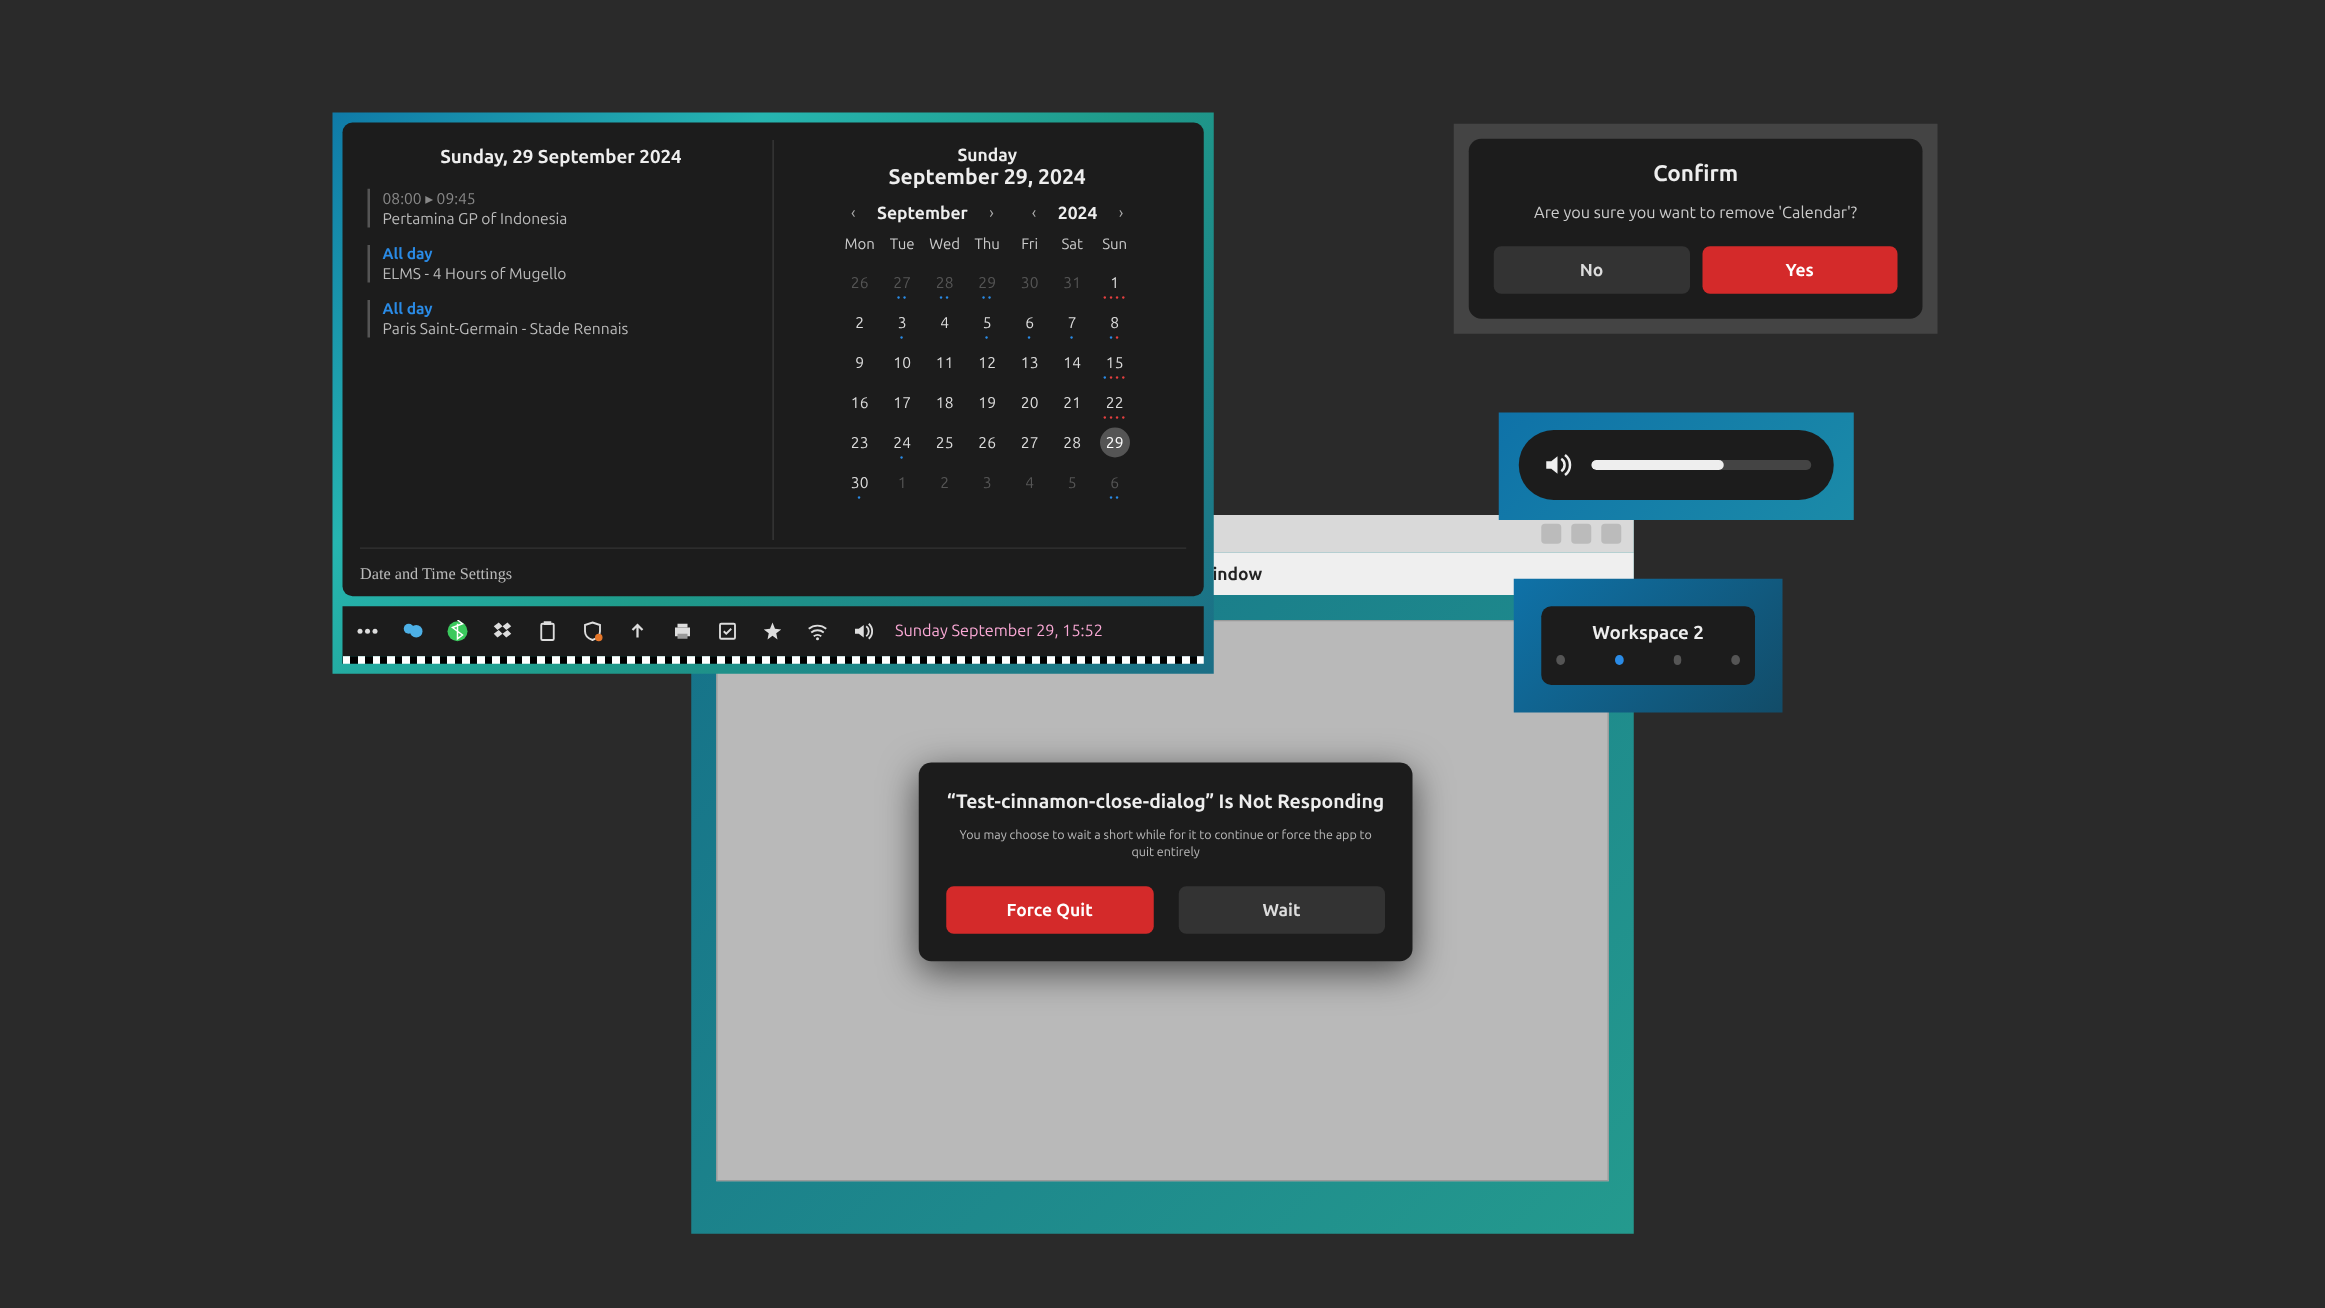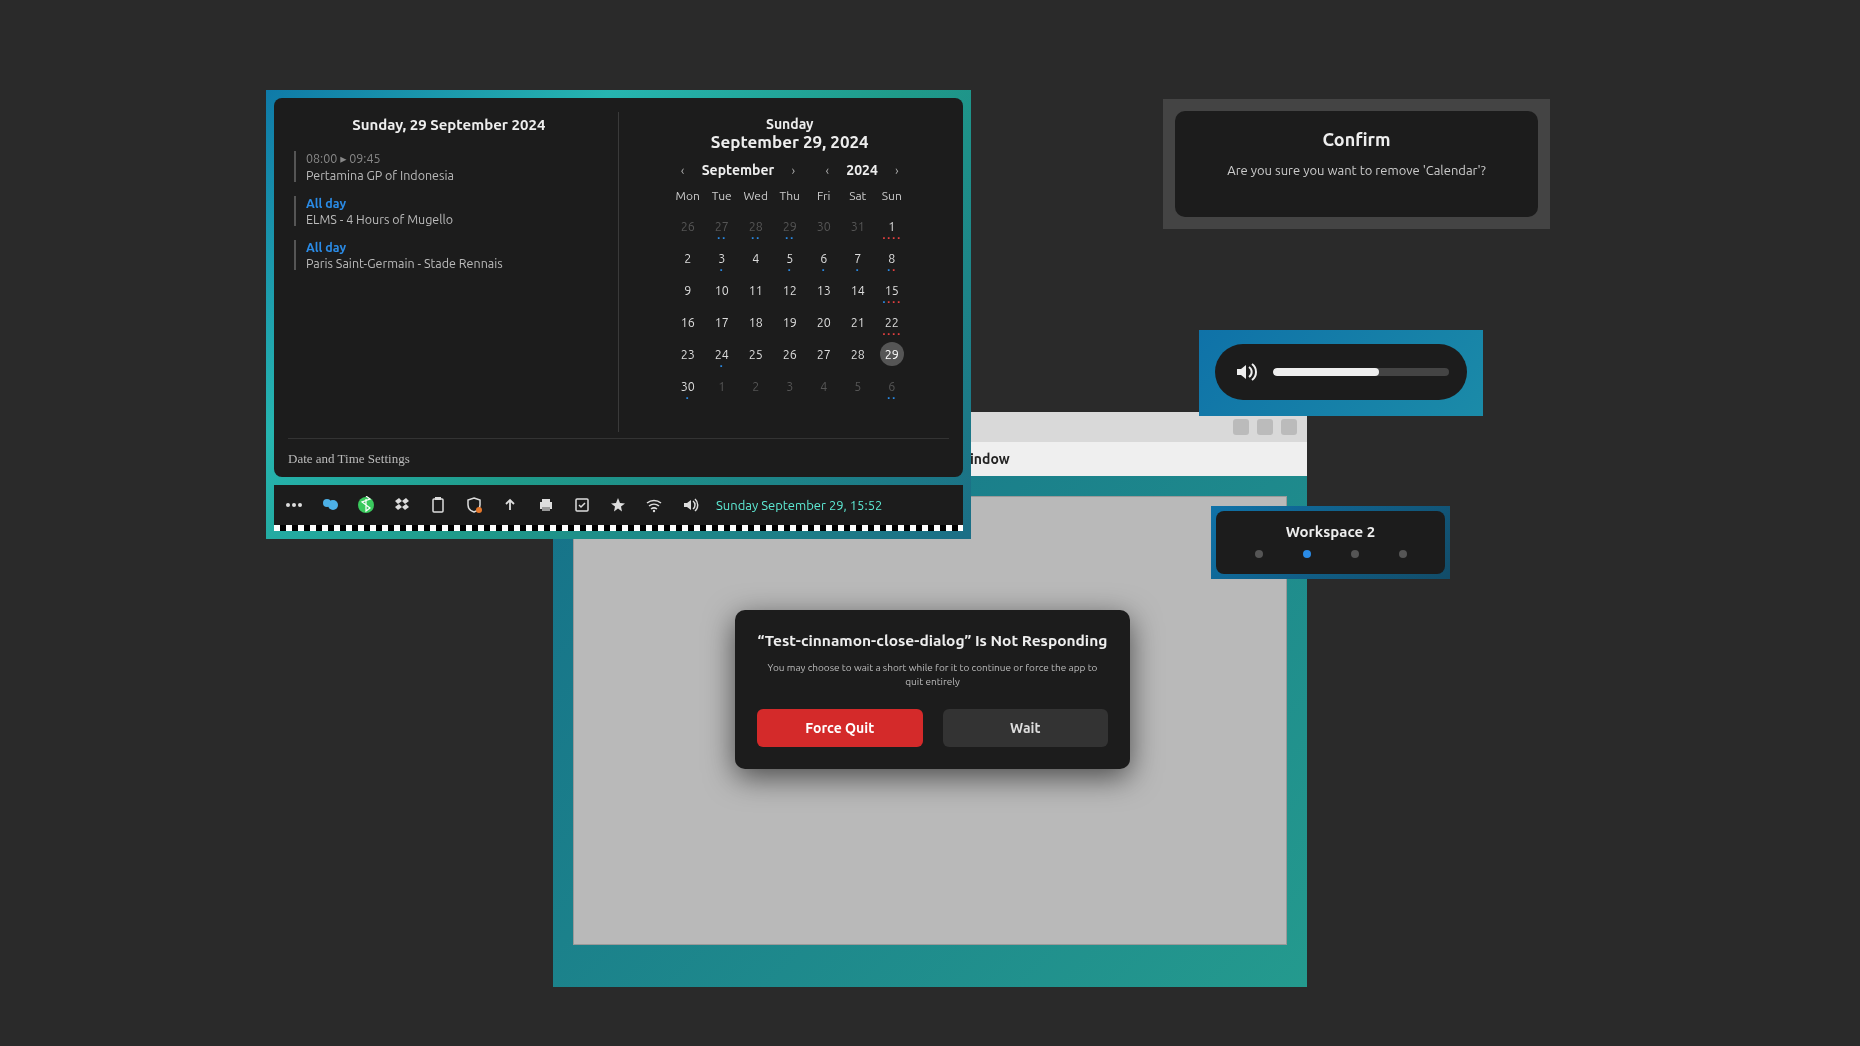--- a/index.html
+++ b/index.html
@@ -122,21 +122,21 @@
     display: flex;
     align-items: center;
     padding: 0 10px;
     gap: 16px;
   }
   .tb-icon {
     width: 20px; height: 20px;
     display: inline-flex; align-items: center; justify-content: center;
     color: #ddd;
   }
-  .tb-clock { font-size: 13px; color: #5eead4; text-align: center; }
+  .tb-clock { font-size: 13px; color: #f9a8d4; text-align: center; }
 
   .dashed-bottom {
     height: 6px;
     background: repeating-linear-gradient(90deg,#fff 0 6px,#000 6px 12px);
   }
 
   
   .confirm-wrap {
     left: 1163px; top: 99px;
     width: 387px;
@@ -181,24 +181,23 @@
     position: relative; overflow: hidden;
   }
   .vol-fill {
     position: absolute; left: 0; top: 0; bottom: 0;
     background: #eee; border-radius: 4px;
   }
 
   
   .ws-wrap {
     left: 1211px; top: 463px;
-    width: 239px;
+    width: 215px;
     background: linear-gradient(135deg,#0f72a8,#124c68);
-    padding: 5px;
-    margin-top: 43px;
+    padding: 22px;
   }
   .ws-inner {
     background: #1c1c1c;
     border-radius: 8px;
     padding: 12px 12px 16px 12px;
     text-align: center;
   }
   .ws-title { font-size: 15px; font-weight: 700; color: #eee; margin-bottom: 10px; }
   .ws-dots { display: flex; justify-content: center; gap: 40px; }
   .ws-dot {
@@ -573,20 +572,24 @@
     </span>
     <span class="tb-clock">Sunday September 29, 15:52</span>
   </div>
   <div class="dashed-bottom"></div>
 </div>
 
 <div class="absolute confirm-wrap">
   <div class="confirm-inner">
     <div class="confirm-title">Confirm</div>
     <div class="confirm-msg">Are you sure you want to remove 'Calendar'?</div>
+    <div class="confirm-btns">
+      <div class="btn btn-gray">No</div>
+      <div class="btn btn-red">Yes</div>
+    </div>
   </div>
 </div>
 
 <div class="absolute vol-wrap">
   <div class="vol-inner">
     <span>
       <svg width="26" height="26" viewBox="0 0 26 26">
           <path d="M4 10h4l5-4v14l-5-4H4z" fill="#eee"></path>
           <path d="M16 8a6 6 0 010 10M19 5a10 10 0 010 16" stroke="#eee" stroke-width="2" fill="none"></path>
         </svg>

